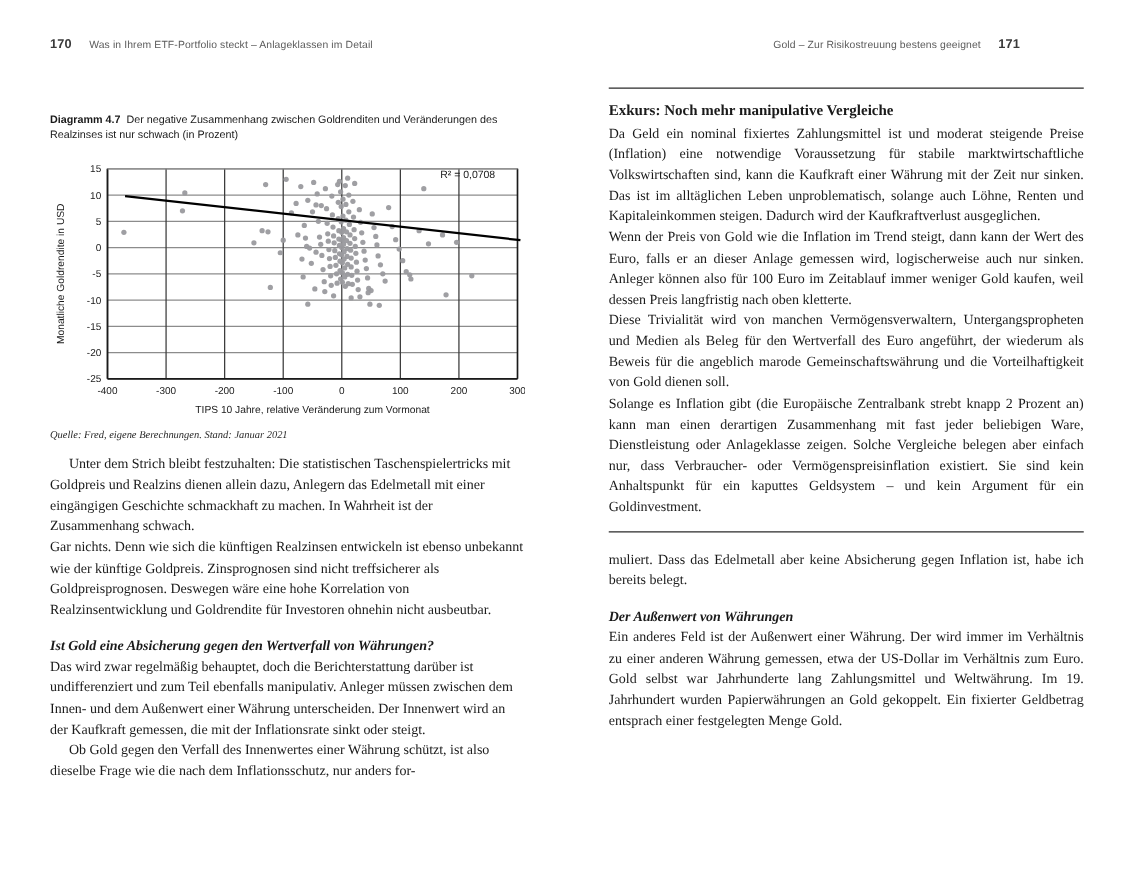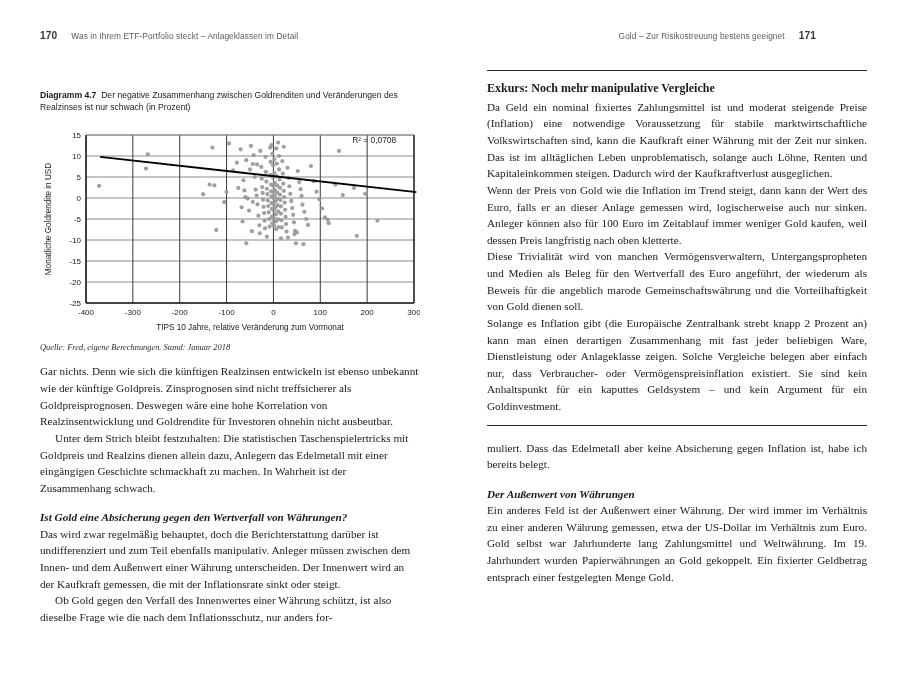--- a/index.html
+++ b/index.html
@@ -334,26 +334,26 @@
           <text x="233.42857142857142" y="188" class="ax-lab" text-anchor="middle">0</text>
           <text x="280.2857142857143" y="188" class="ax-lab" text-anchor="middle">100</text>
           <text x="327.1428571428571" y="188" class="ax-lab" text-anchor="middle">200</text>
           <text x="374" y="188" class="ax-lab" text-anchor="middle">300</text>
           <text x="11" y="92" class="ax-ttl" text-anchor="middle" transform="rotate(-90 11 92)">Monatliche Goldrendite in USD</text>
           <text x="210" y="203" class="ax-ttl" text-anchor="middle">TIPS 10 Jahre, relative Veränderung zum Vormonat</text>
           <text x="334.1714285714286" y="15.560000000000002" class="r2" text-anchor="middle">R² = 0,0708</text>
         </svg>
     </div>
 
-    <p class="source">Quelle: Fred, eigene Berechnungen. Stand: Januar 2018</p>
+    <p class="source">Quelle: Fred, eigene Berechnungen. Stand: Januar 2021</p>
 
     <div class="gap"></div>
 
+    <p class="body indent">Unter dem Strich bleibt festzuhalten: Die statistischen Taschenspielertricks mit Goldpreis und Realzins dienen allein dazu, Anlegern das Edelmetall mit einer eingängigen Geschichte schmackhaft zu machen. In Wahrheit ist der Zusammenhang schwach.</p>
     <p class="body">Gar nichts. Denn wie sich die künftigen Realzinsen entwickeln ist ebenso unbekannt wie der künftige Goldpreis. Zinsprognosen sind nicht treffsicherer als Goldpreisprognosen. Deswegen wäre eine hohe Korrelation von Realzinsentwicklung und Goldrendite für Investoren ohnehin nicht ausbeutbar.</p>
-    <p class="body indent">Unter dem Strich bleibt festzuhalten: Die statistischen Taschenspielertricks mit Goldpreis und Realzins dienen allein dazu, Anlegern das Edelmetall mit einer eingängigen Geschichte schmackhaft zu machen. In Wahrheit ist der Zusammenhang schwach.</p>
 
     <h3 class="subhead">Ist Gold eine Absicherung gegen den Wertverfall von Währungen?</h3>
     <p class="body">Das wird zwar regelmäßig behauptet, doch die Berichterstattung darüber ist undifferenziert und zum Teil ebenfalls manipulativ. Anleger müssen zwischen dem Innen- und dem Außenwert einer Währung unterscheiden. Der Innenwert wird an der Kaufkraft gemessen, die mit der Inflationsrate sinkt oder steigt.</p>
     <p class="body indent">Ob Gold gegen den Verfall des Innenwertes einer Währung schützt, ist also dieselbe Frage wie die nach dem Inflationsschutz, nur anders for-</p>
   </div>
 
   <div class="col col-right">
 
     <div class="exkurs">
       <h2 class="exkurs-title">Exkurs: Noch mehr manipulative Vergleiche</h2>

